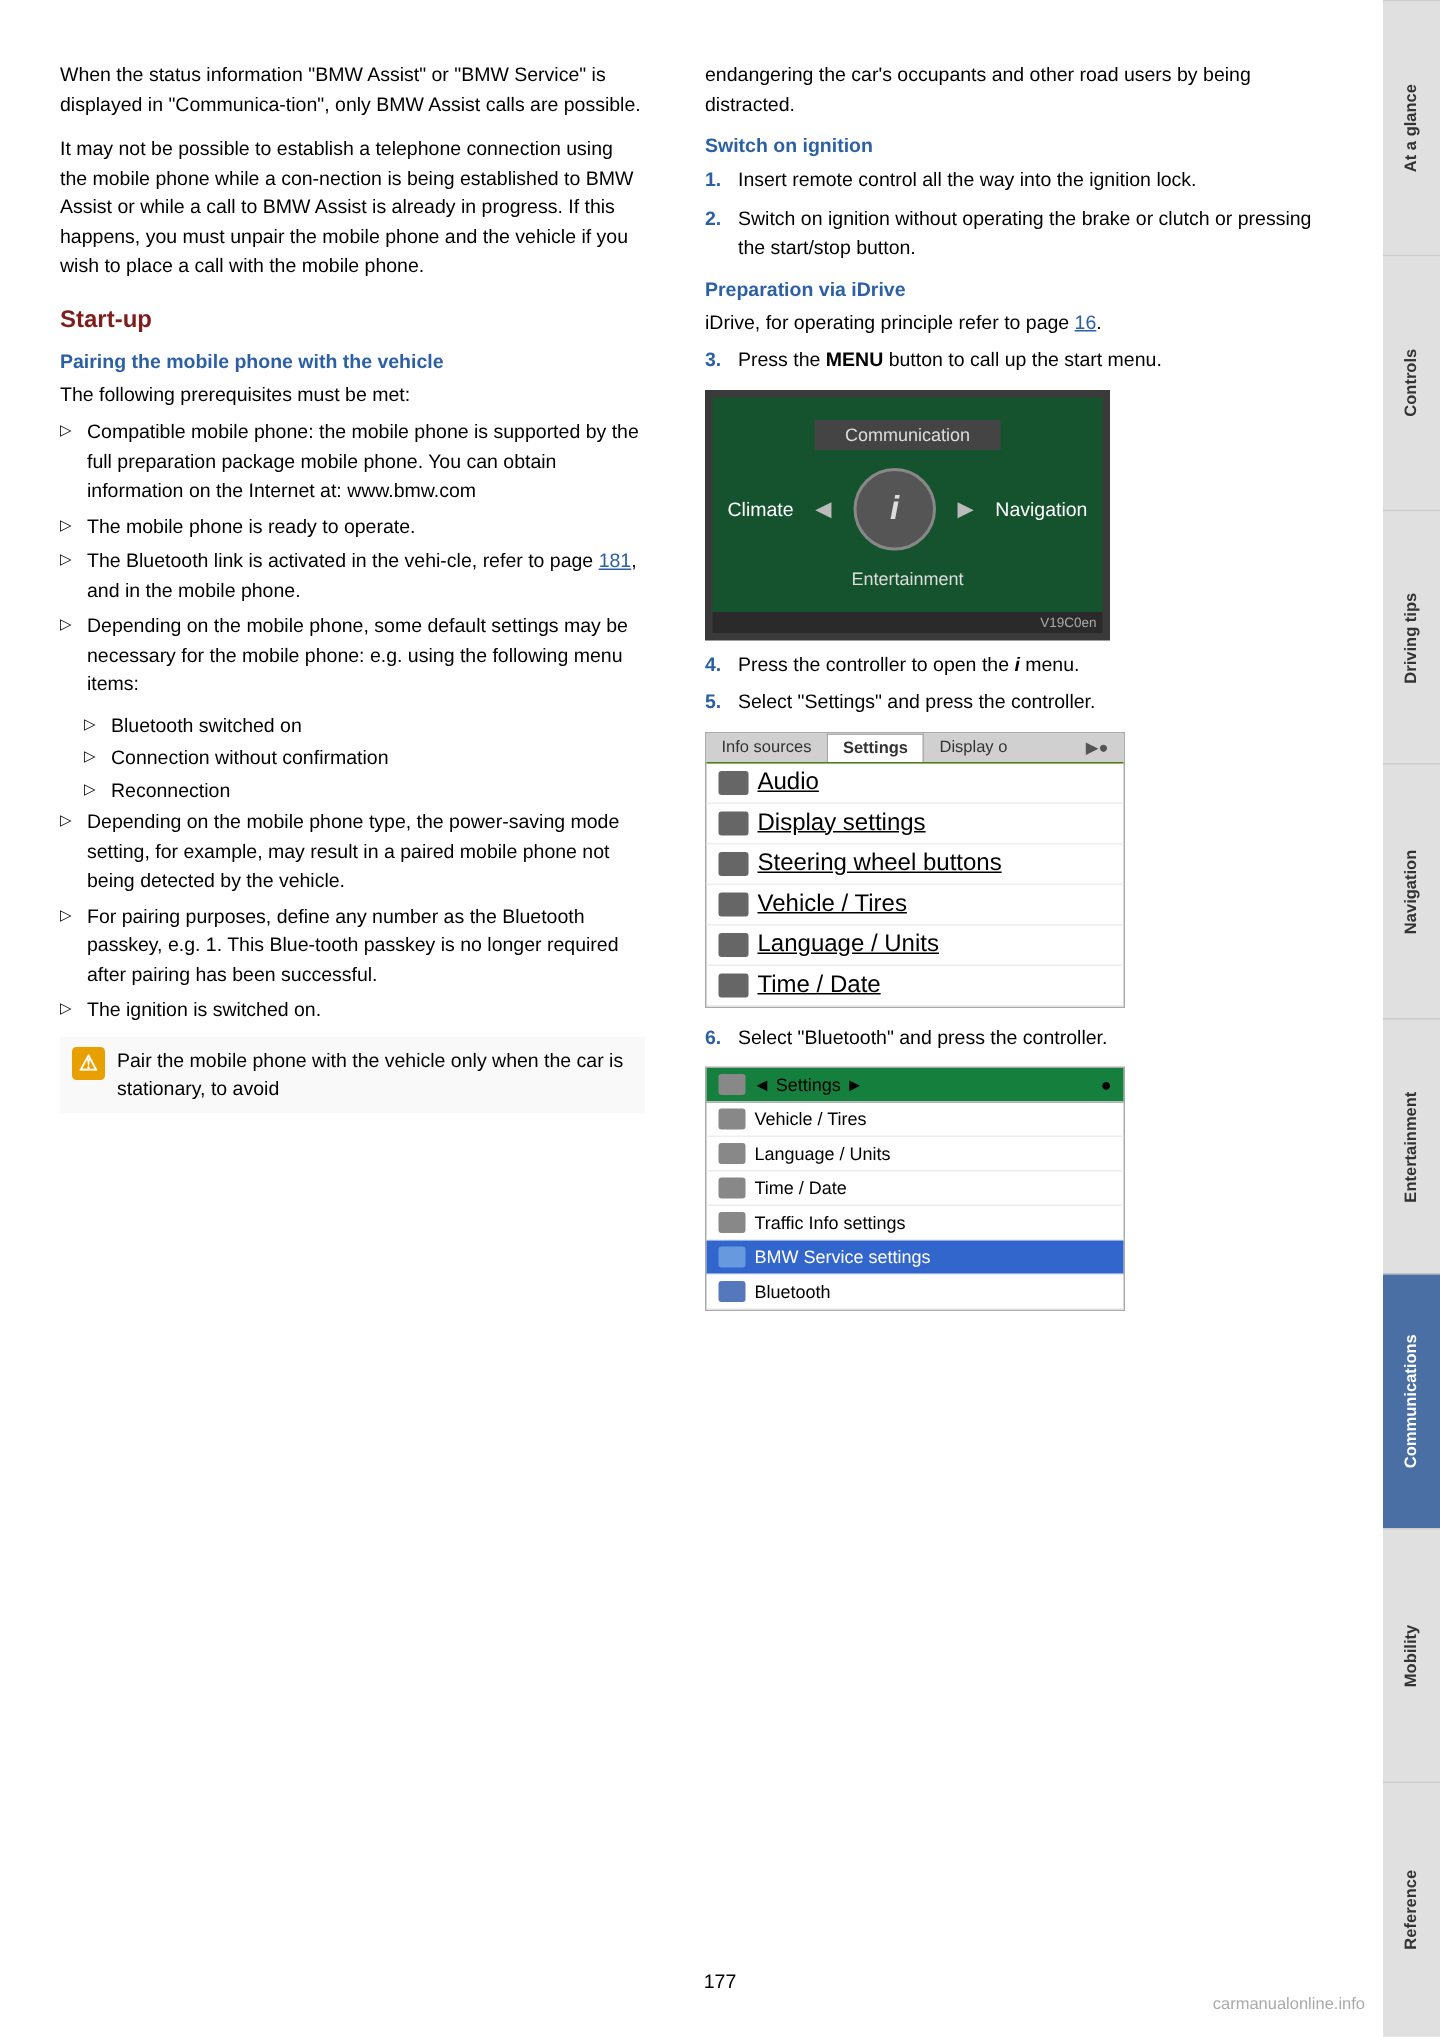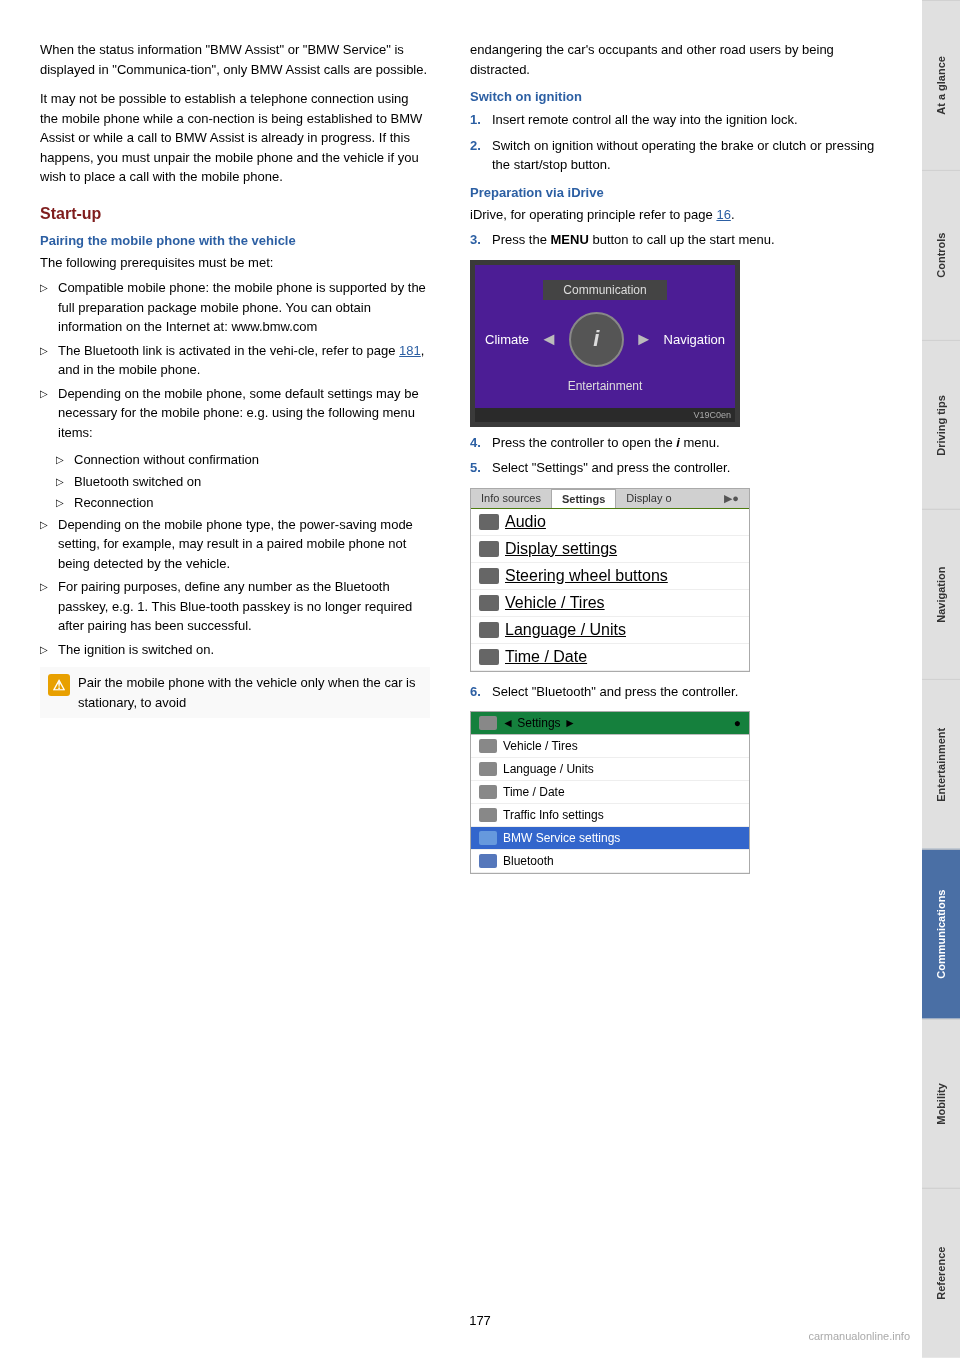--- a/index.html
+++ b/index.html
@@ -311,21 +311,21 @@
     .blue-link { color: #2c5fa3; text-decoration: underline; }
 
     .idrive-outer {
       background: #3a3a3a;
       padding: 5px;
       display: inline-block;
       width: 270px;
       position: relative;
     }
     .idrive-inner {
-      background: #4c1d95;
+      background: #14532d;
       width: 100%;
       padding: 15px 10px;
       display: flex;
       flex-direction: column;
       align-items: center;
     }
     .idrive-top-label {
       color: #ddd;
       font-size: 12px;
       margin-bottom: 12px;
@@ -393,27 +393,28 @@
     <p class="intro-text">It may not be possible to establish a telephone connection using the mobile phone while a con-nection is being established to BMW Assist or while a call to BMW Assist is already in progress. If this happens, you must unpair the mobile phone and the vehicle if you wish to place a call with the mobile phone.</p>
 
     <div class="section-heading">Start-up</div>
 
     <div class="sub-heading">Pairing the mobile phone with the vehicle</div>
 
     <p class="body-text">The following prerequisites must be met:</p>
 
     <ul class="bullet-list">
       <li>Compatible mobile phone: the mobile phone is supported by the full preparation package mobile phone. You can obtain information on the Internet at: www.bmw.com</li>
+      <li>The mobile phone is ready to operate.</li>
       <li>The Bluetooth link is activated in the vehi-cle, refer to page <span class="blue-link">181</span>, and in the mobile phone.</li>
       <li>Depending on the mobile phone, some default settings may be necessary for the mobile phone: e.g. using the following menu items:</li>
     </ul>
 
     <ul class="sub-bullet-list">
+      <li>Bluetooth switched on</li>
       <li>Connection without confirmation</li>
-      <li>Bluetooth switched on</li>
       <li>Reconnection</li>
     </ul>
 
     <ul class="bullet-list">
       <li>Depending on the mobile phone type, the power-saving mode setting, for example, may result in a paired mobile phone not being detected by the vehicle.</li>
       <li>For pairing purposes, define any number as the Bluetooth passkey, e.g. 1. This Blue-tooth passkey is no longer required after pairing has been successful.</li>
       <li>The ignition is switched on.</li>
     </ul>
 
     <div class="warning-box">

